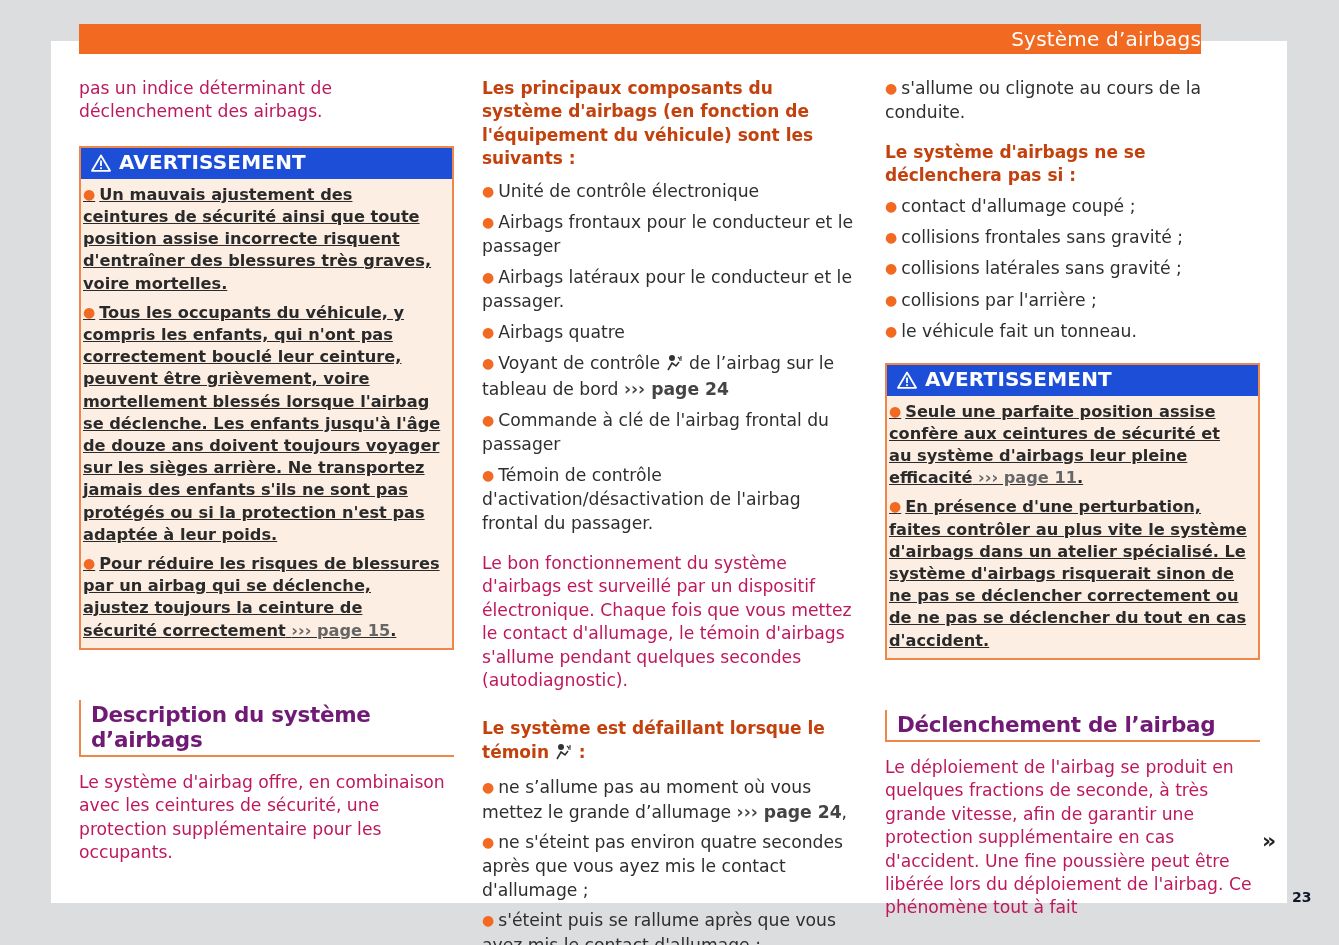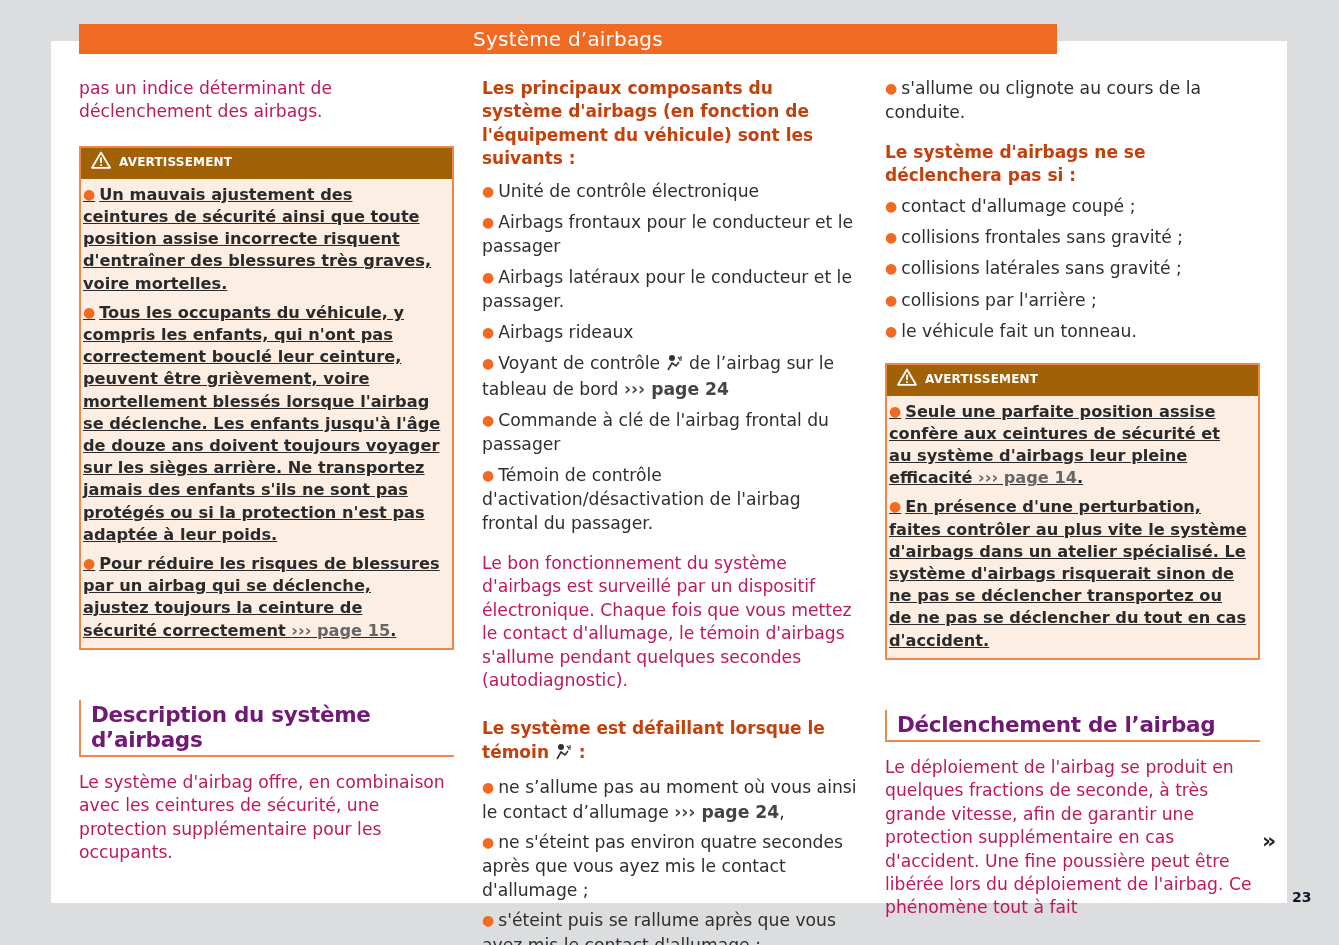--- a/index.html
+++ b/index.html
@@ -2,38 +2,38 @@
 <html><head>
 <meta charset="utf-8">
 <style>
   html, body { margin:0; padding:0; }
   body {
     width:1339px; height:945px; background:#dcdddf; position:relative; overflow:hidden;
     font-family: "DejaVu Sans", sans-serif; color:#2b2b2b;
   }
   .page { position:absolute; left:51px; top:41px; width:1236px; height:862px; background:#ffffff; }
   .header-bar {
-    position:absolute; left:79px; top:24px; width:978px; height:30px; background:#f26a22;
-    color:#fff; font-size:20px; line-height:30px; text-align:center; font-weight:500; letter-spacing:0.2px;
+    position:absolute; left:79px; top:24px; width:1122px; height:30px; background:#f26a22;
+    color:#fff; font-size:20px; line-height:30px; text-align:right; font-weight:500; letter-spacing:0.2px;
   }
   .col { position:absolute; top:77px; width:375px; }
   .col1 { left:79px; }
   .col2 { left:482px; }
   .col3 { left:885px; }
   p { margin:0; font-size:17.2px; line-height:23.4px; color:#be185d; }
   .bold { font-weight:bold; color:#c2410c; font-size:17px; }
   .item { font-size:17.2px; line-height:23.4px; margin-top:7px; color:#2e2e2e; }
   .item:first-child { margin-top:0; }
   .bullet { color:#f26a22; font-size:14px; margin-right:4px; position:relative; top:-1px; }
   .ref { font-weight:bold; color:#444; }
   .warn {
     border:2px solid #f0874a; background:#fdeee3; margin-top:20px;
   }
   .warn-head {
-    background:#a16207; color:#fff; font-weight:bold; font-size:12px; line-height:26px;
+    background:#1d4ed8; color:#fff; font-weight:bold; font-size:20px; line-height:26px;
     padding:1px 10px; letter-spacing:0.2px;
   }
   .warn-head .tri { margin-right:8px; display:inline-block; vertical-align:-3px; }
   .warn-body { padding:5px 10px 6px 2px;text-decoration:underline; }
   .warn-body .witem { font-weight:bold; font-size:16.2px; line-height:22.2px; color:#2a2a2a; margin-top:7px; }
   .warn-body .witem:first-child { margin-top:0; }
   .warn-body .wref { color:#666; }
   .section-title {
     border-left:2px solid #f0874a; border-bottom:2px solid #f0874a; padding:2px 0 3px 10px;
     font-size:21.5px; font-weight:bold; color:#701a75; letter-spacing:-0.3px;
@@ -75,21 +75,21 @@
   <div class="section-title" style="margin-top:50px;">Description du système d’airbags</div>
   <p style="margin-top:14px;">Le système d'airbag offre, en combinaison avec les ceintures de sécurité, une protection supplémentaire pour les occupants.</p>
 </div>
 
 <div class="col col2">
   <p class="bold">Les principaux composants du système d'airbags (en fonction de l'équipement du véhicule) sont les suivants :</p>
   <div style="margin-top:9px;">
     <div class="item"><span class="bullet">●</span><span>Unité de contrôle électronique</span></div>
     <div class="item"><span class="bullet">●</span><span>Airbags frontaux pour le conducteur et le passager</span></div>
     <div class="item"><span class="bullet">●</span><span>Airbags latéraux pour le conducteur et le passager.</span></div>
-    <div class="item"><span class="bullet">●</span><span>Airbags rideaux</span></div>
+    <div class="item"><span class="bullet">●</span><span>Airbags quatre</span></div>
     <div class="item"><span class="bullet">●</span><span>Voyant de contrôle</span>
       <span class="airbag-icon"><svg width="18" height="18" viewBox="0 0 18 18">
             <circle cx="6" cy="4" r="3" fill="#333"></circle>
             <path d="M2 16 L6 9 L10 12 L13 8" fill="none" stroke="#333" stroke-width="1.6"></path>
             <path d="M12 3 L14 5 M15 2 L15 5 M16 6 L13 6" stroke="#333" stroke-width="1.2"></path>
           </svg></span>
       <span>de l’airbag sur le tableau de bord</span> <span class="ref">››› page 24</span></div>
     <div class="item"><span class="bullet">●</span><span>Commande à clé de l'airbag frontal du passager</span></div>
     <div class="item"><span class="bullet">●</span><span>Témoin de contrôle d'activation/désactivation de l'airbag frontal du passager.</span></div>
   </div>
@@ -99,21 +99,21 @@
   <p class="bold" style="margin-top:25px;">
     <span>Le système est défaillant lorsque le témoin</span>
     <span class="airbag-icon"><svg width="18" height="18" viewBox="0 0 18 18">
           <circle cx="6" cy="4" r="3" fill="#333"></circle>
           <path d="M2 16 L6 9 L10 12 L13 8" fill="none" stroke="#333" stroke-width="1.6"></path>
           <path d="M12 3 L14 5 M15 2 L15 5 M16 6 L13 6" stroke="#333" stroke-width="1.2"></path>
         </svg></span>
     <span>:</span>
   </p>
   <div style="margin-top:9px;">
-    <div class="item"><span class="bullet">●</span><span>ne s’allume pas au moment où vous ainsi le contact d’allumage</span> <span class="ref">››› page 24</span><span>,</span></div>
+    <div class="item"><span class="bullet">●</span><span>ne s’allume pas au moment où vous mettez le grande d’allumage</span> <span class="ref">››› page 24</span><span>,</span></div>
     <div class="item"><span class="bullet">●</span><span>ne s'éteint pas environ quatre secondes après que vous ayez mis le contact d'allumage ;</span></div>
     <div class="item"><span class="bullet">●</span><span>s'éteint puis se rallume après que vous ayez mis le contact d'allumage ;</span></div>
   </div>
 </div>
 
 <div class="col col3">
   <div class="item"><span class="bullet">●</span><span>s'allume ou clignote au cours de la conduite.</span></div>
 
   <p class="bold" style="margin-top:16px;">Le système d'airbags ne se déclenchera pas si :</p>
   <div style="margin-top:7px;">
@@ -128,22 +128,22 @@
     <div class="warn-head">
       <span class="tri">
         <svg width="20" height="18" viewBox="0 0 20 18">
             <path d="M10 1.5 L19 16.8 L1 16.8 Z" fill="none" stroke="#fff" stroke-width="1.8" stroke-linejoin="round"></path>
             <rect x="9.1" y="6.5" width="1.8" height="5.5" fill="#fff"></rect>
             <rect x="9.1" y="13.3" width="1.8" height="1.8" fill="#fff"></rect>
           </svg>
       </span><span>AVERTISSEMENT</span>
     </div>
     <div class="warn-body">
-      <div class="witem"><span class="bullet">●</span><span>Seule une parfaite position assise confère aux ceintures de sécurité et au système d'airbags leur pleine efficacité</span> <span class="wref">››› page 14</span><span>.</span></div>
-      <div class="witem"><span class="bullet">●</span><span>En présence d'une perturbation, faites contrôler au plus vite le système d'airbags dans un atelier spécialisé. Le système d'airbags risquerait sinon de ne pas se déclencher transportez ou de ne pas se déclencher du tout en cas d'accident.</span></div>
+      <div class="witem"><span class="bullet">●</span><span>Seule une parfaite position assise confère aux ceintures de sécurité et au système d'airbags leur pleine efficacité</span> <span class="wref">››› page 11</span><span>.</span></div>
+      <div class="witem"><span class="bullet">●</span><span>En présence d'une perturbation, faites contrôler au plus vite le système d'airbags dans un atelier spécialisé. Le système d'airbags risquerait sinon de ne pas se déclencher correctement ou de ne pas se déclencher du tout en cas d'accident.</span></div>
     </div>
   </div>
 
   <div class="section-title" style="margin-top:50px;">Déclenchement de l’airbag</div>
   <p style="margin-top:14px;">Le déploiement de l'airbag se produit en quelques fractions de seconde, à très grande vitesse, afin de garantir une protection supplémentaire en cas d'accident. Une fine poussière peut être libérée lors du déploiement de l'airbag. Ce phénomène tout à fait</p>
 </div>
 
 <div class="continue">»</div>
 <div class="page-number">23</div>
 

